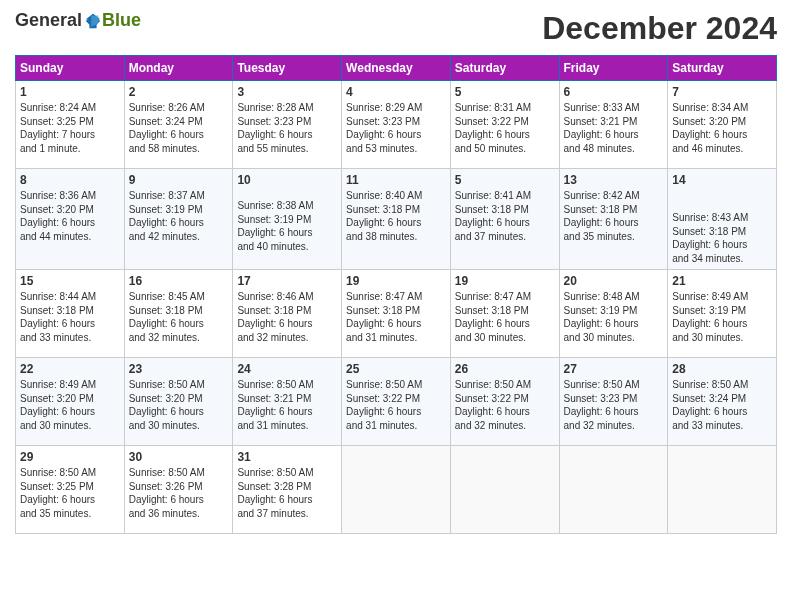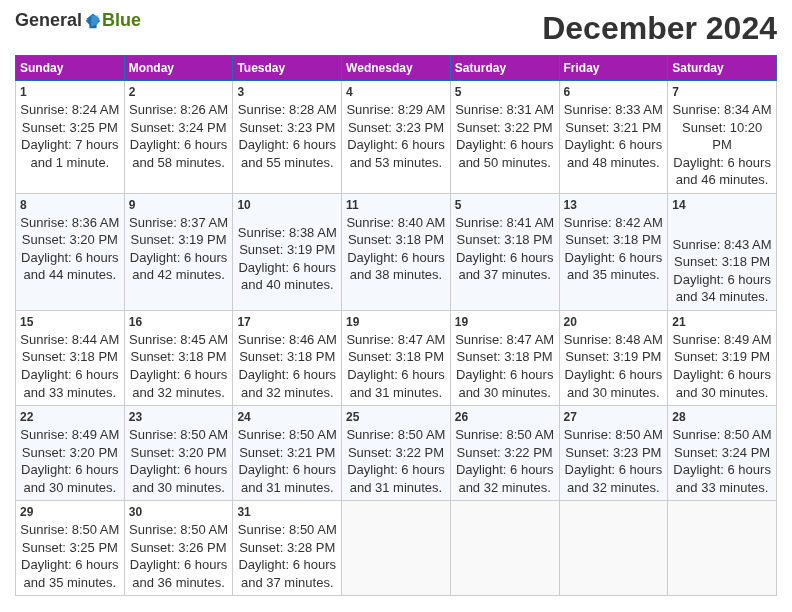--- a/index.html
+++ b/index.html
@@ -78,24 +78,23 @@
     .calendar tbody tr:nth-child(even) td {
       background: #f5f8fc;
     }
     .day-num {
       font-size: 12px;
       font-weight: bold;
       display: block;
       margin-bottom: 2px;
     }
     .cell-text {
-      font-size: 13px;
+      font-size: 10px;
       line-height: 1.35;
       color: #333;
-      text-align: center;
     }
     .empty-cell {
       background: #f9f9f9 !important;
     }
     .last-row td {
       height: 76px;
     }
   </style>
 </head>
 <body>
@@ -170,21 +169,21 @@
           <td>
             <span class="day-num">6</span>
             <div class="cell-text" style="white-space: pre-line;">Sunrise: 8:33 AM
 Sunset: 3:21 PM
 Daylight: 6 hours
 and 48 minutes.</div>
           </td>
           <td>
             <span class="day-num">7</span>
             <div class="cell-text" style="white-space: pre-line;">Sunrise: 8:34 AM
-Sunset: 10:20 PM
+Sunset: 3:20 PM
 Daylight: 6 hours
 and 46 minutes.</div>
           </td>
         </tr>
         <tr>
           <td>
             <span class="day-num">8</span>
             <div class="cell-text" style="white-space: pre-line;">Sunrise: 8:36 AM
 Sunset: 3:20 PM
 Daylight: 6 hours

